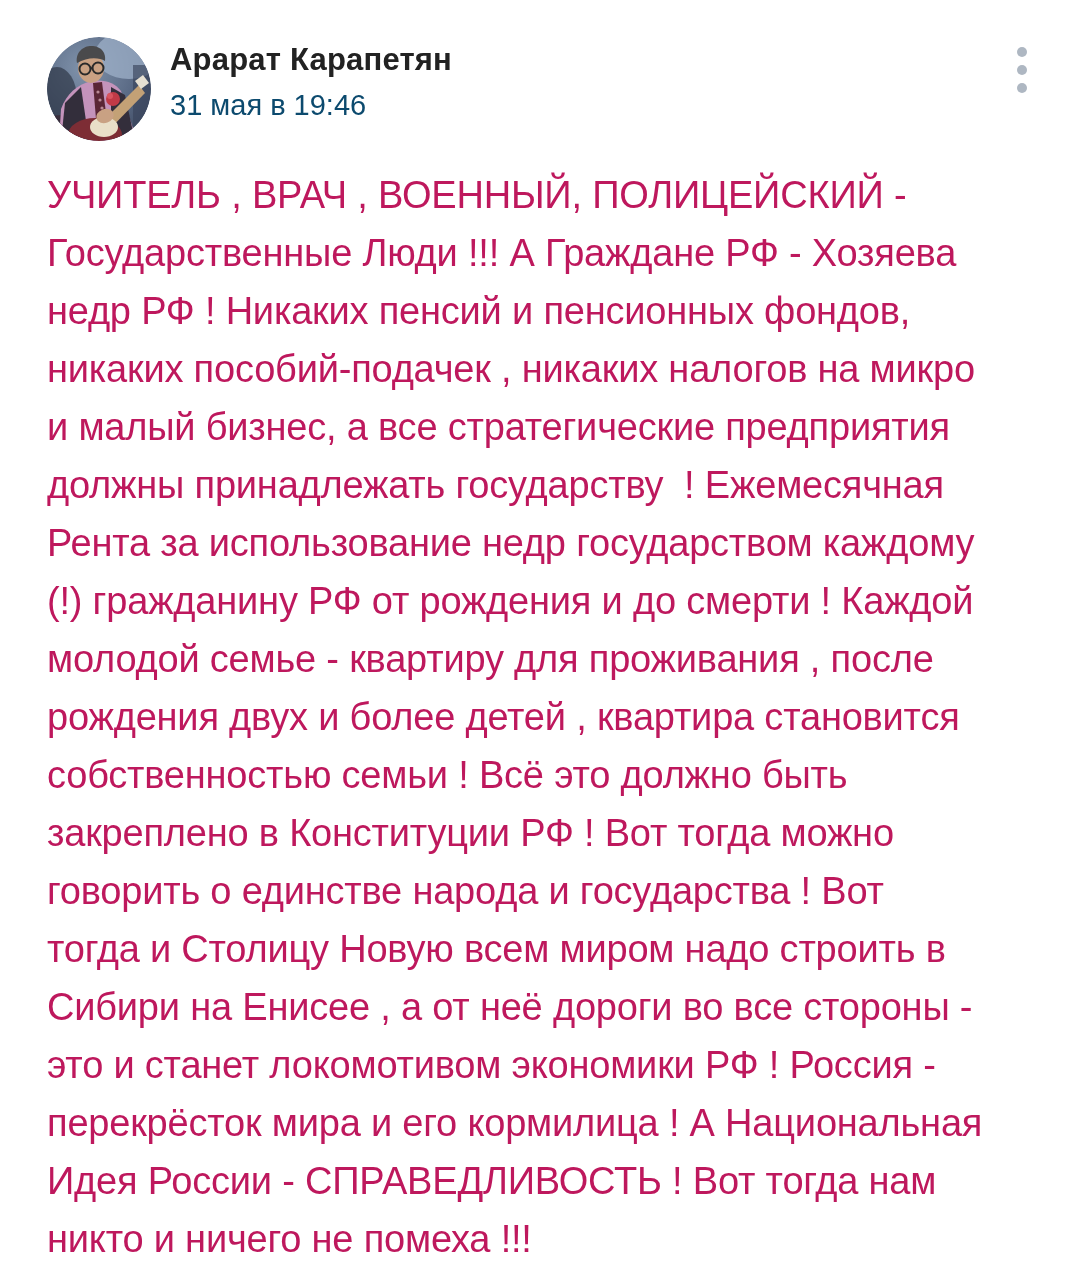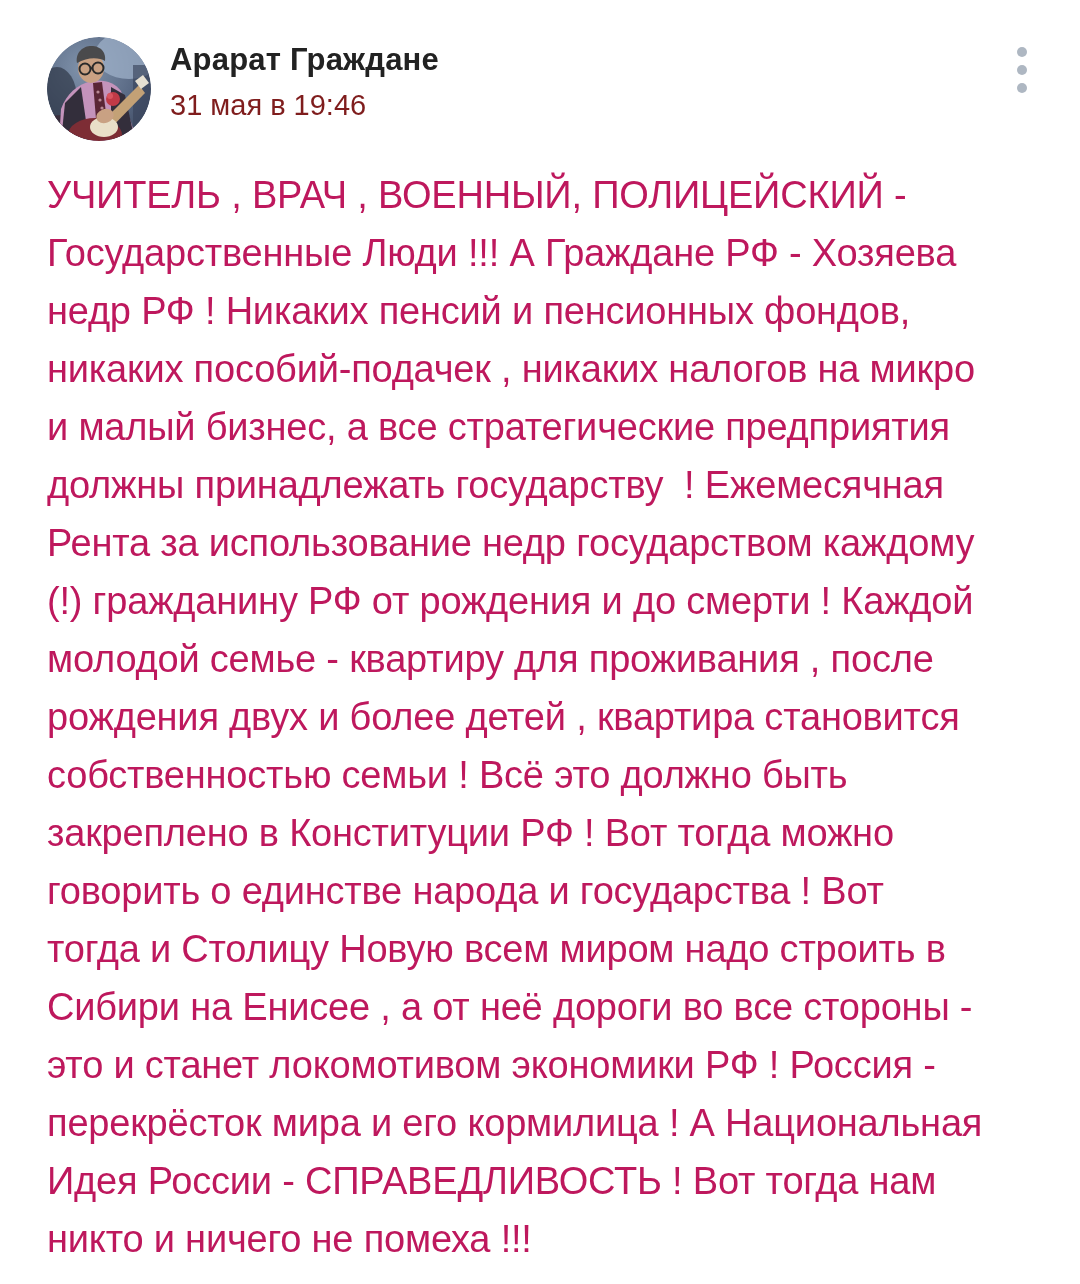--- a/index.html
+++ b/index.html
@@ -36,21 +36,21 @@
     letter-spacing: 0.2px;
     cursor: pointer;
     white-space: nowrap;
   }
   .post-date {
     position: absolute;
     left: 170px;
     top: 89px;
     font-size: 29px;
     font-weight: 400;
-    color: #7f1d1d;
+    color: #0c4a6e;
     cursor: pointer;
     white-space: nowrap;
   }
   .kebab {
     position: absolute;
     left: 1012px;
     top: 42px;
     padding: 5px;
     display: flex;
     flex-direction: column;
@@ -116,21 +116,21 @@
           <circle cx="63" cy="59" r="3" fill="#d95560"></circle>
           <path d="M 50 90 L 92 48 L 98 56 L 58 97 Z" fill="#c3a176"></path>
           <path d="M 88 44 L 96 38 L 102 46 L 94 52 Z" fill="#e6e0d2"></path>
           <ellipse cx="48" cy="98" rx="27" ry="17" fill="#7d2d35"></ellipse>
           <ellipse cx="57" cy="90" rx="14" ry="10" fill="#e9dfc8"></ellipse>
           <ellipse cx="58" cy="79" rx="9" ry="7" fill="#c9a183" transform="rotate(-20 58 79)"></ellipse>
         </g>
       </svg>
     </div>
 
-    <div class="author-name">Арарат Граждане</div>
+    <div class="author-name">Арарат Карапетян</div>
     <div class="post-date">31 мая в 19:46</div>
 
     <div class="kebab">
       <span class="dot"></span>
       <span class="dot"></span>
       <span class="dot"></span>
     </div>
 
   </div>
 

